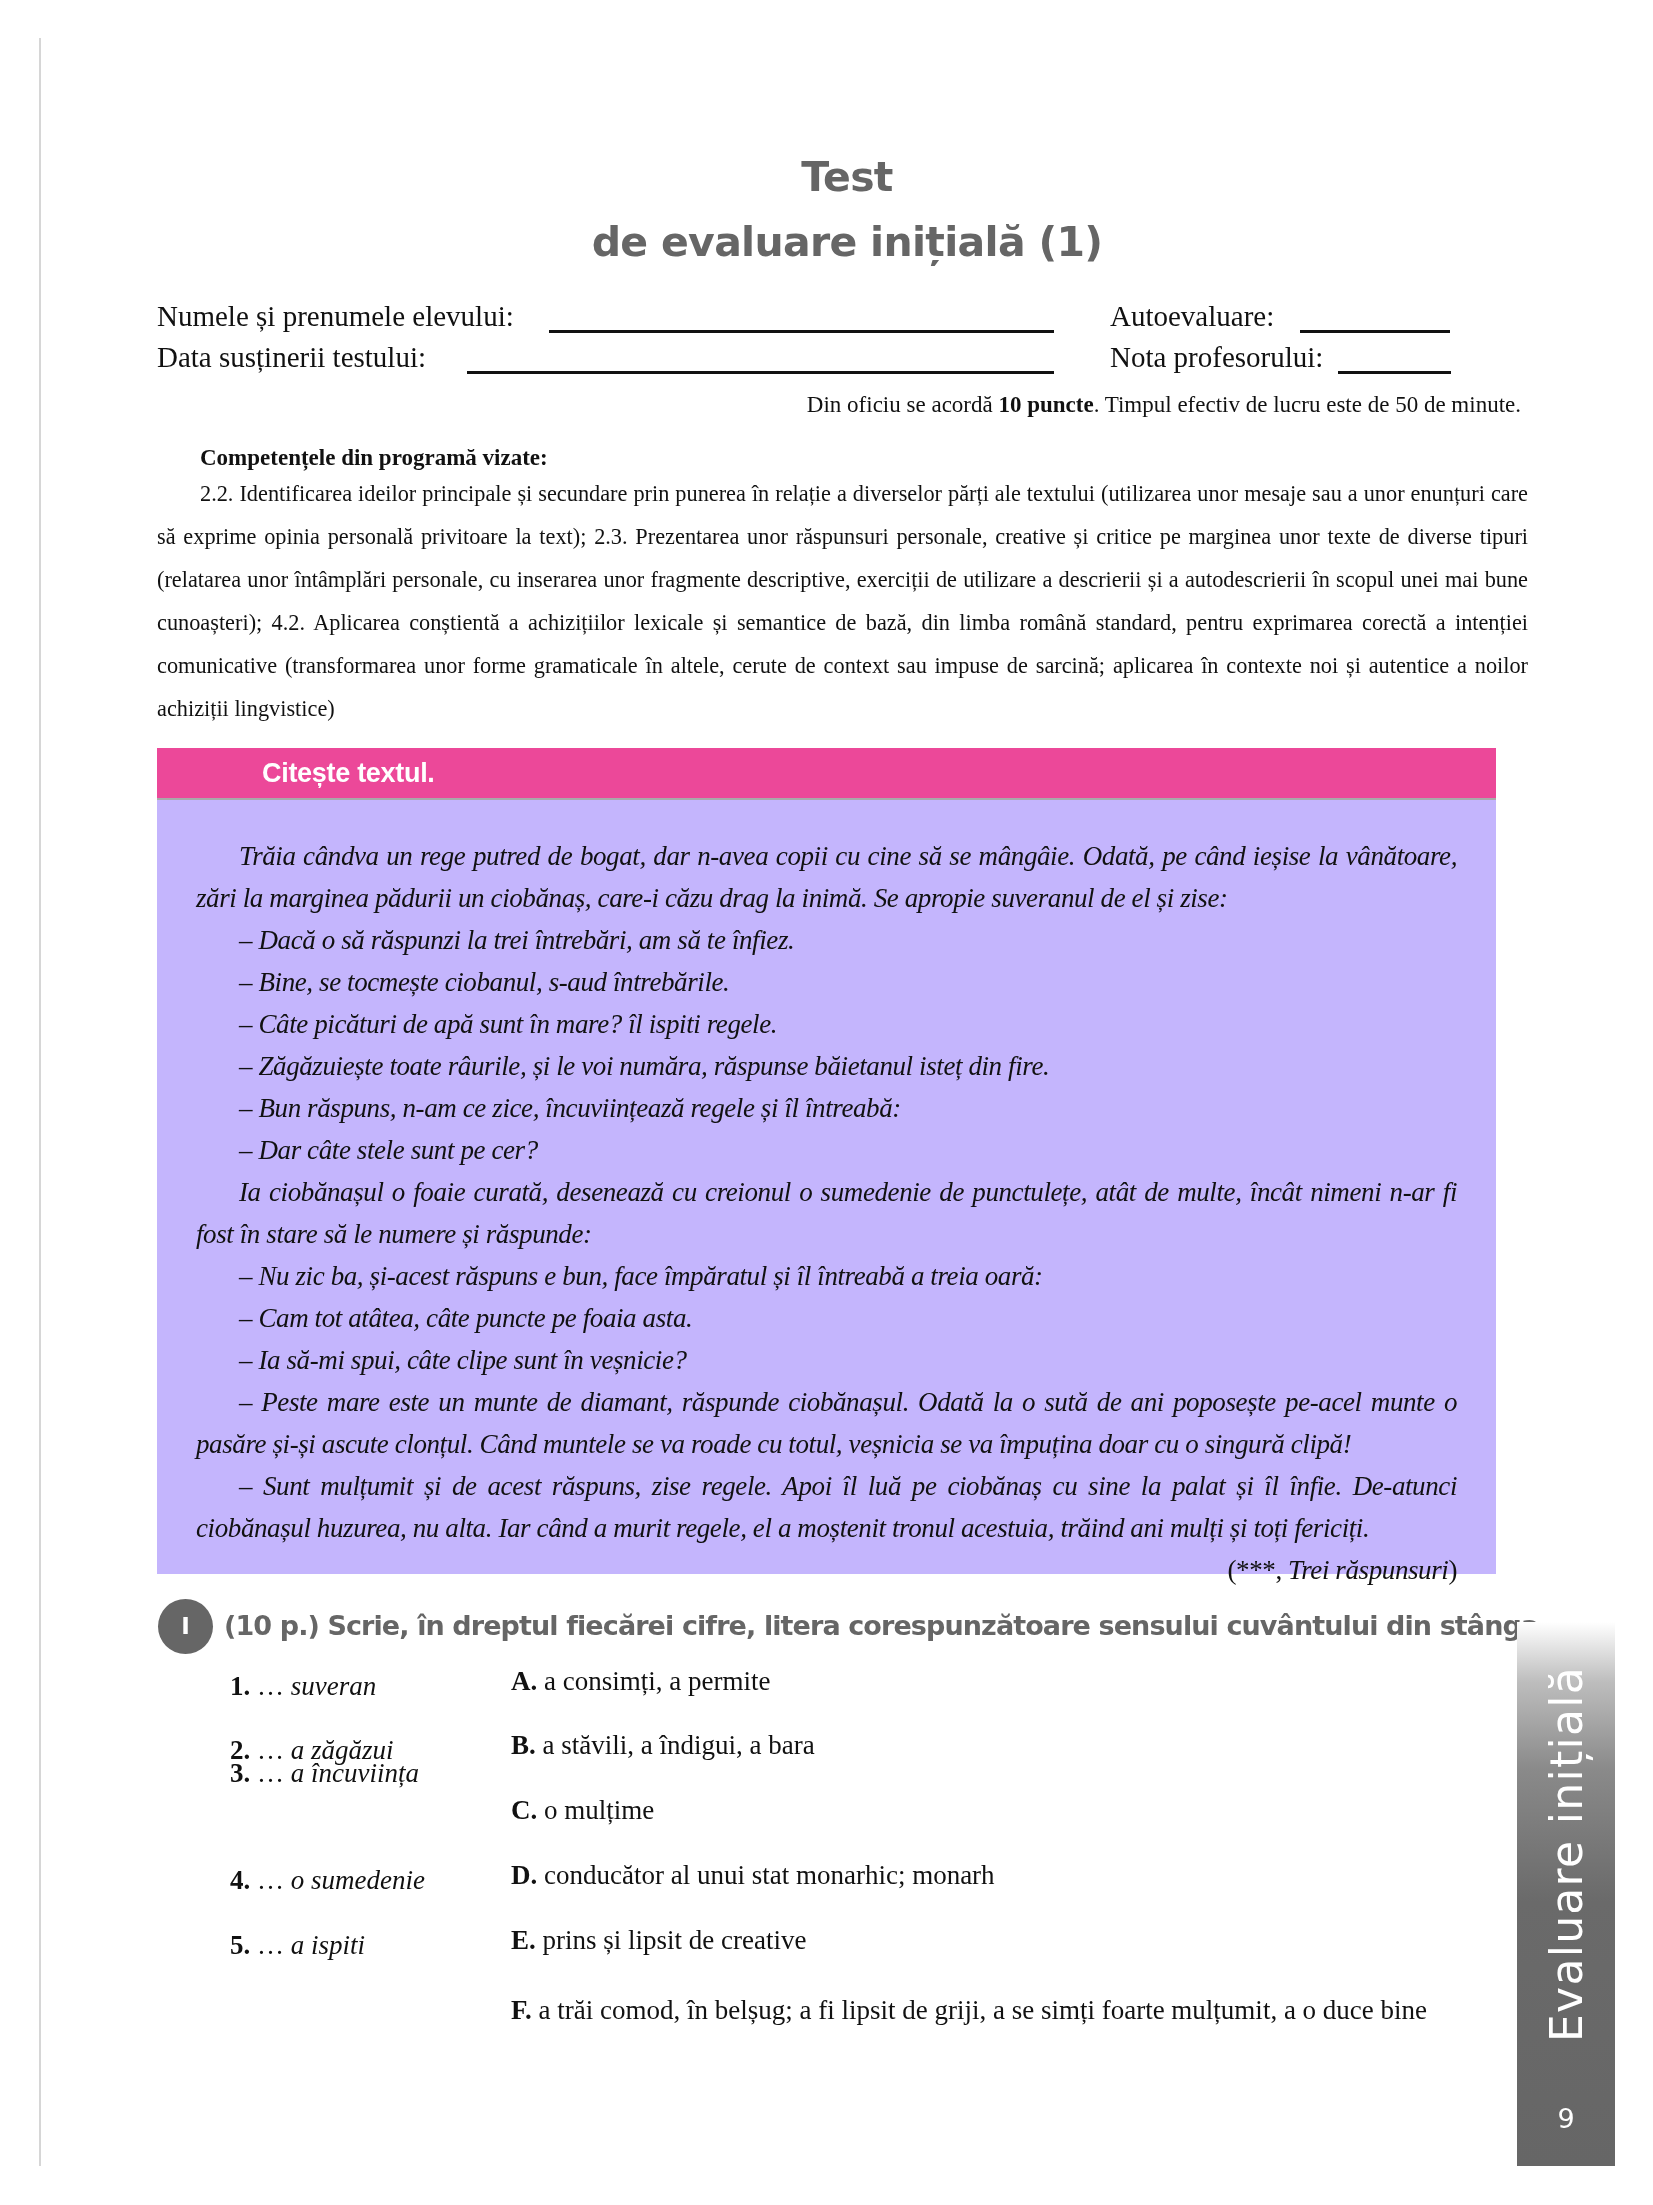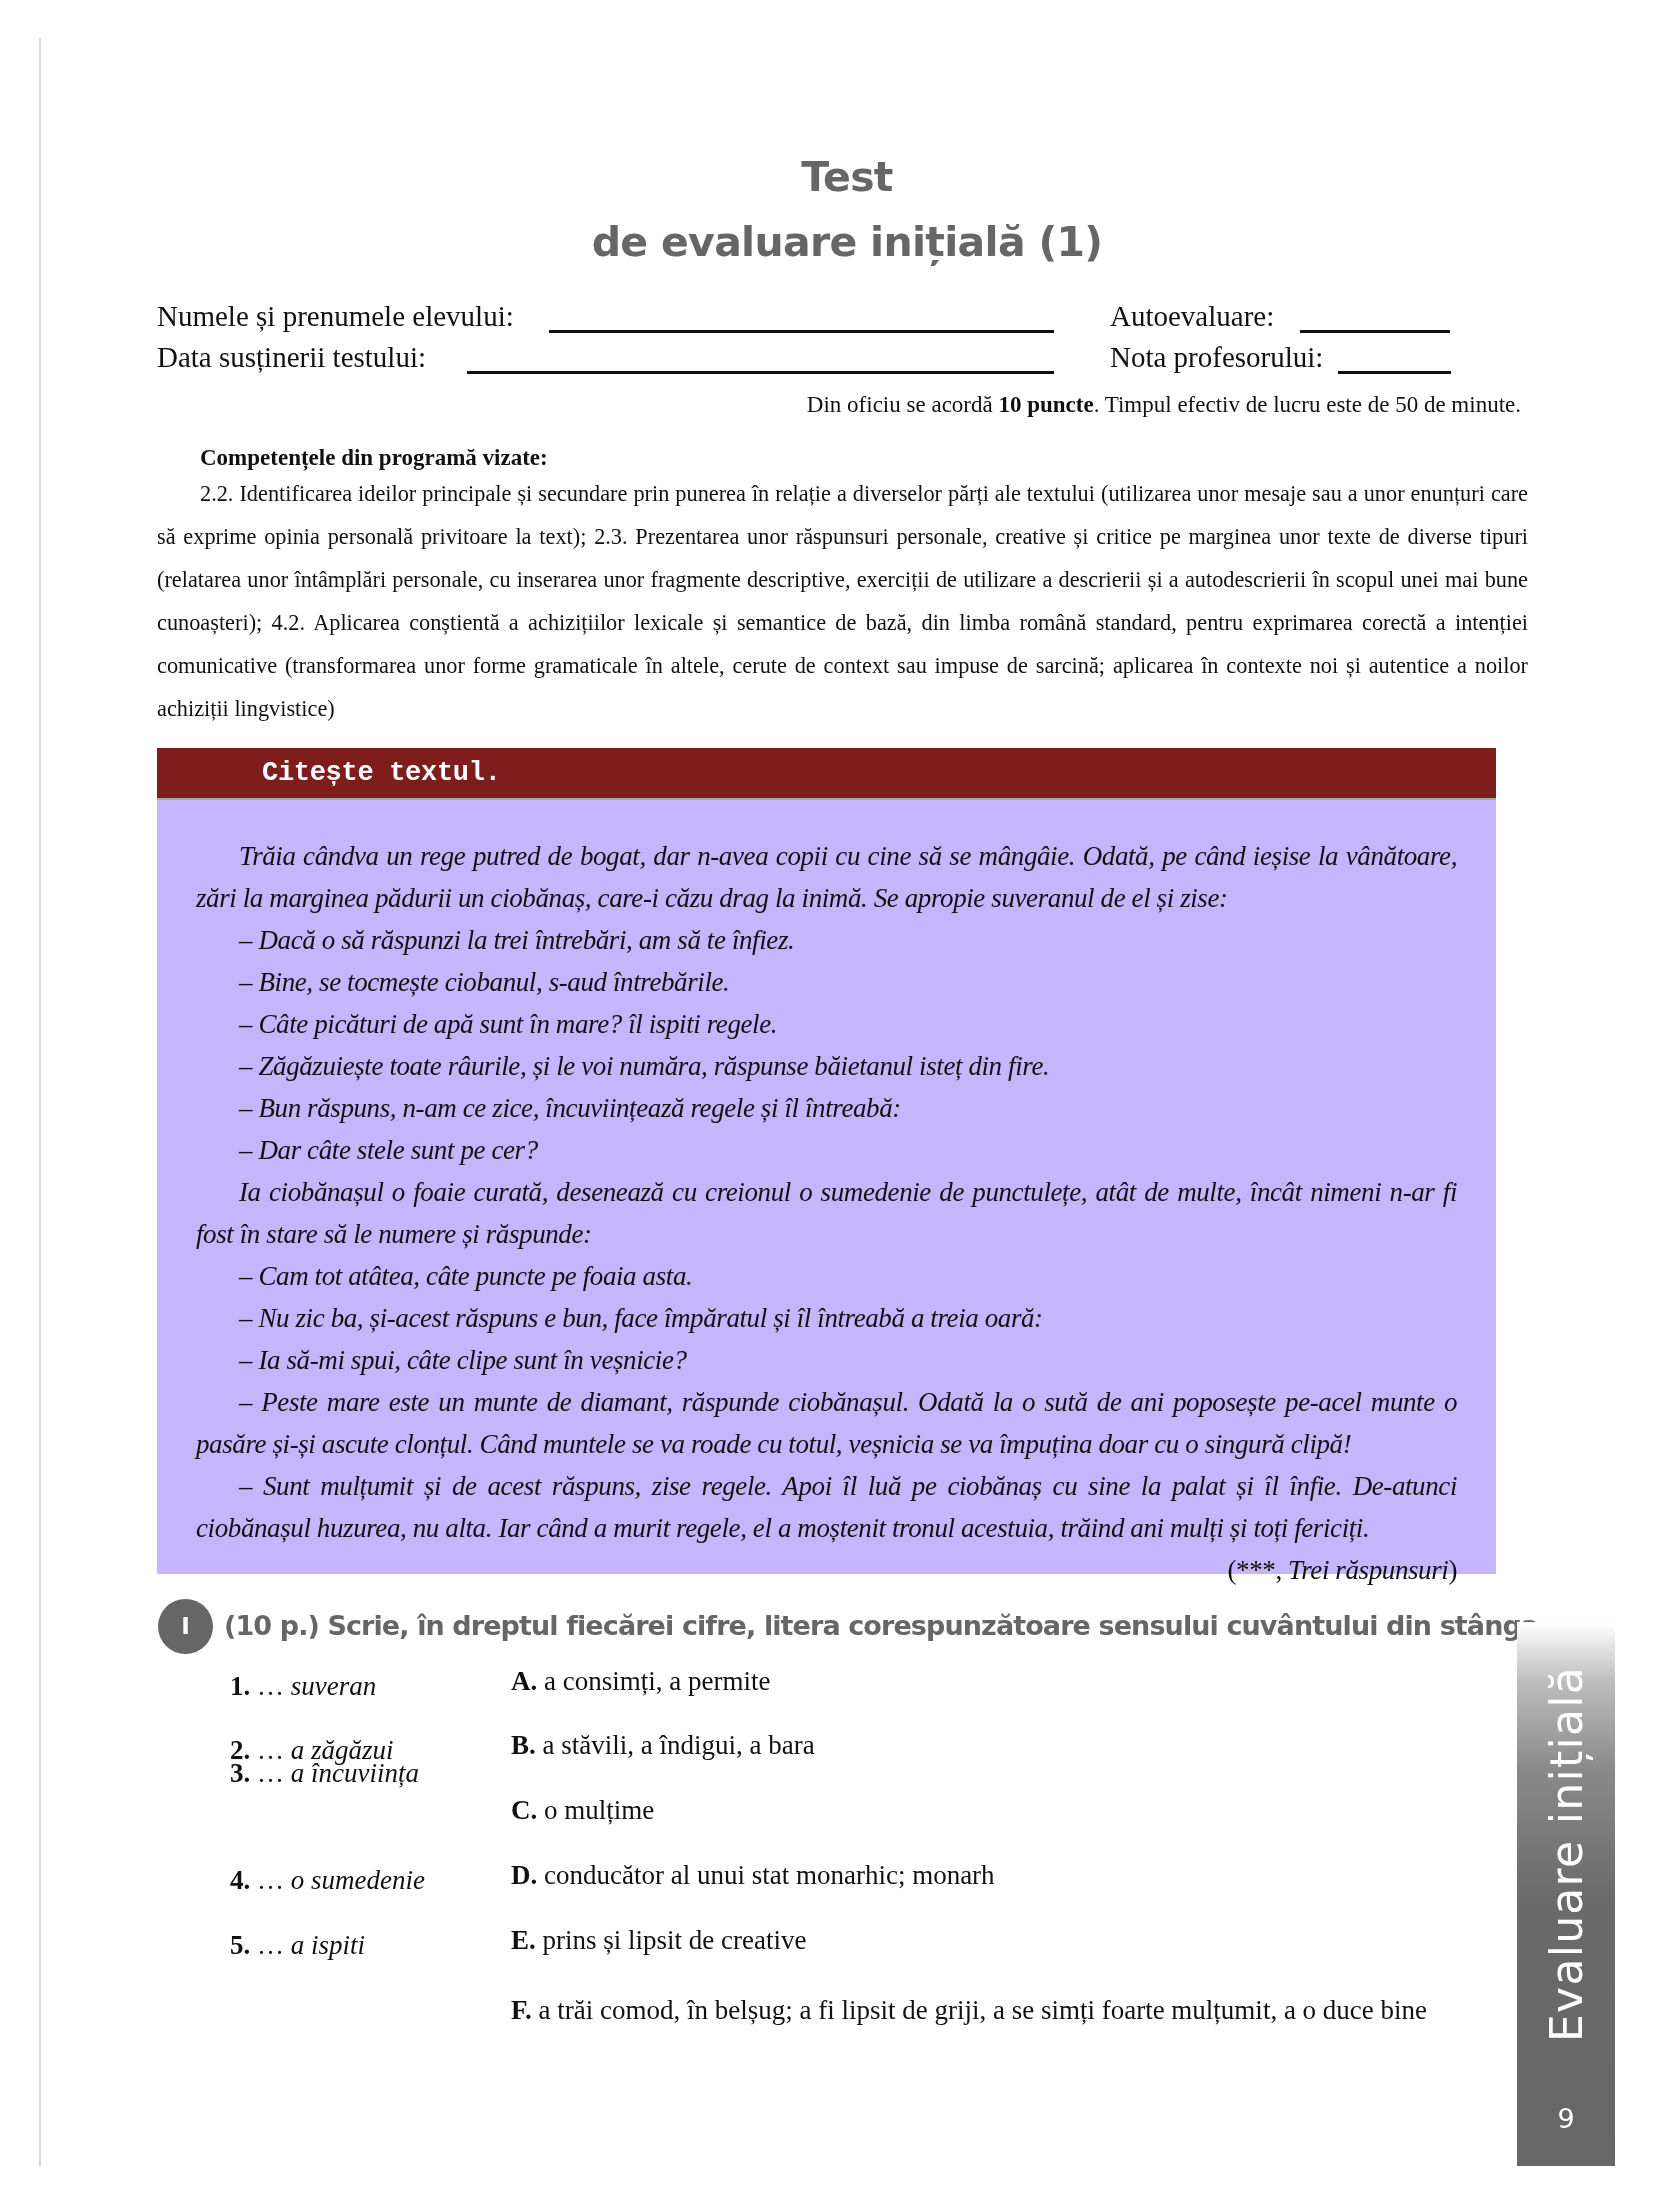--- a/index.html
+++ b/index.html
@@ -33,22 +33,22 @@
     position: absolute; left: 200px; top: 443px; font-size: 23px; font-weight: bold;
     line-height: 29px;
   }
   .comp-text {
     position: absolute; left: 157px; width: 1371px; top: 472px;
     font-size: 22.3px; line-height: 43px; text-align: justify; text-indent: 43px;
   }
 
   .read-header {
     position: absolute; left: 157px; top: 748px; width: 1339px; height: 50px;
-    background: #7f1d1d; color: #ffffff;
-    font-family: Liberation Mono, monospace; font-weight: bold;
+    background: #ec4899; color: #ffffff;
+    font-family: Liberation Sans, sans-serif; font-weight: bold;
     font-size: 27px; line-height: 50px; box-sizing: border-box; padding-left: 105px;
     letter-spacing: -0.3px;
   }
   .passage {
     position: absolute; left: 157px; top: 798px; width: 1339px; height: 776px;
     background: #c4b5fd; box-sizing: border-box;
     padding: 35px 39px 0 39px; border-top: 2px solid #a9a9a9;
   }
   .passage p {
     margin: 0; font-style: italic; font-size: 27px; line-height: 42px;
@@ -125,22 +125,22 @@
 <div class="read-header">Citește textul.</div>
 <div class="passage">
   <p class="indent">Trăia cândva un rege putred de bogat, dar n-avea copii cu cine să se mângâie. Odată, pe când ieșise la vânătoare, zări la marginea pădurii un ciobănaș, care-i căzu drag la inimă. Se apropie suveranul de el și zise:</p>
   <p class="dlg">– Dacă o să răspunzi la trei întrebări, am să te înfiez.</p>
   <p class="dlg">– Bine, se tocmește ciobanul, s-aud întrebările.</p>
   <p class="dlg">– Câte picături de apă sunt în mare? îl ispiti regele.</p>
   <p class="dlg">– Zăgăzuiește toate râurile, și le voi număra, răspunse băietanul isteț din fire.</p>
   <p class="dlg">– Bun răspuns, n-am ce zice, încuviințează regele și îl întreabă:</p>
   <p class="dlg">– Dar câte stele sunt pe cer?</p>
   <p class="indent">Ia ciobănașul o foaie curată, desenează cu creionul o sumedenie de punctulețe, atât de multe, încât nimeni n-ar fi fost în stare să le numere și răspunde:</p>
+  <p class="dlg">– Nu zic ba, și-acest răspuns e bun, face împăratul și îl întreabă a treia oară:</p>
   <p class="dlg">– Cam tot atâtea, câte puncte pe foaia asta.</p>
-  <p class="dlg">– Nu zic ba, și-acest răspuns e bun, face împăratul și îl întreabă a treia oară:</p>
   <p class="dlg">– Ia să-mi spui, câte clipe sunt în veșnicie?</p>
   <p class="dlg-wrap">– Peste mare este un munte de diamant, răspunde ciobănașul. Odată la o sută de ani poposește pe-acel munte o pasăre și-și ascute clonțul. Când muntele se va roade cu totul, veșnicia se va împuțina doar cu o singură clipă!</p>
   <p class="dlg-wrap">– Sunt mulțumit și de acest răspuns, zise regele. Apoi îl luă pe ciobănaș cu sine la palat și îl înfie. De-atunci ciobănașul huzurea, nu alta. Iar când a murit regele, el a moștenit tronul acestuia, trăind ani mulți și toți fericiți.</p>
   <p class="source"><span>(***, </span><i>Trei răspunsuri</i><span>)</span></p>
 </div>
 
 <div class="ex-badge">I</div>
 <div class="ex-title">(10 p.) Scrie, în dreptul fiecărei cifre, litera corespunzătoare sensului cuvântului din stânga.</div>
 
 <div class="ex-left" style="top:1670px;"><b>1.</b><span> … </span><i>suveran</i></div>

